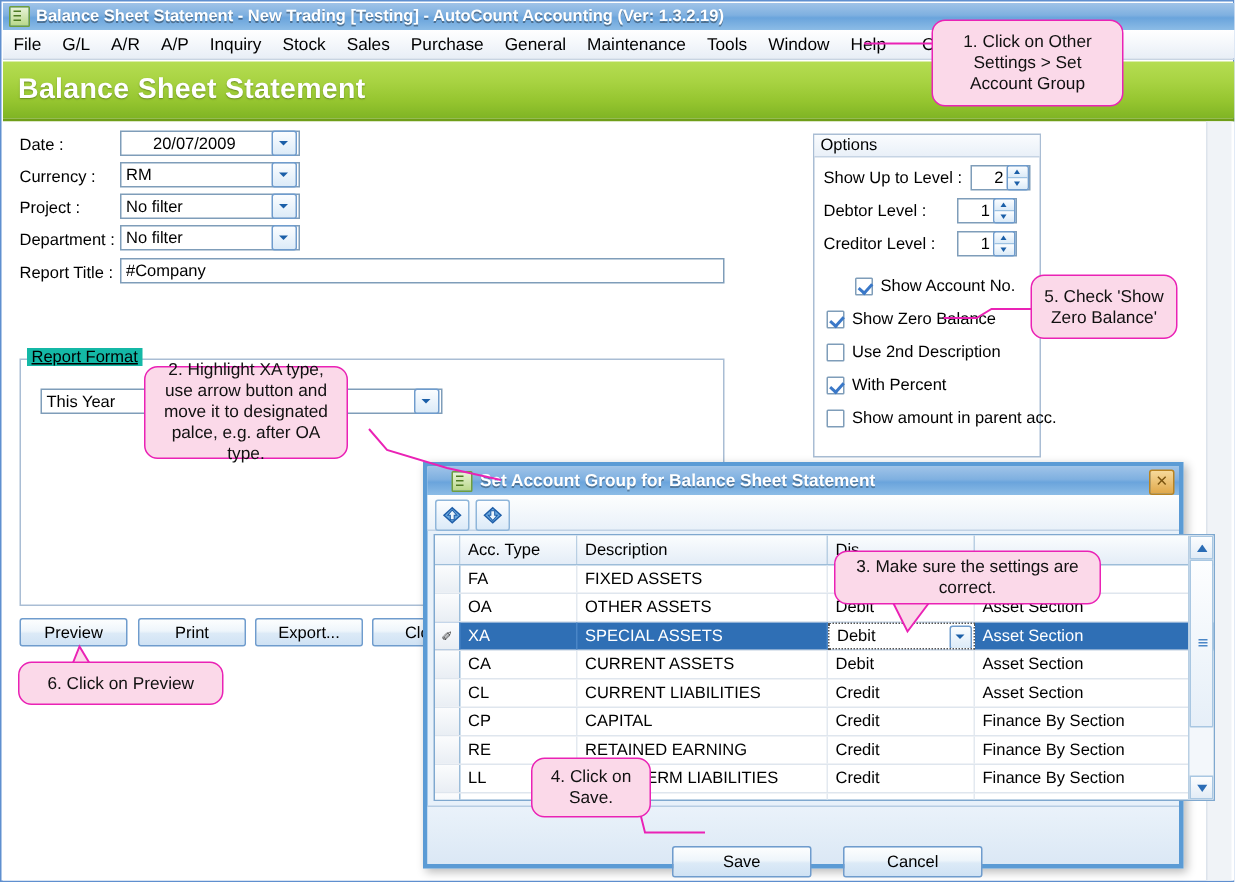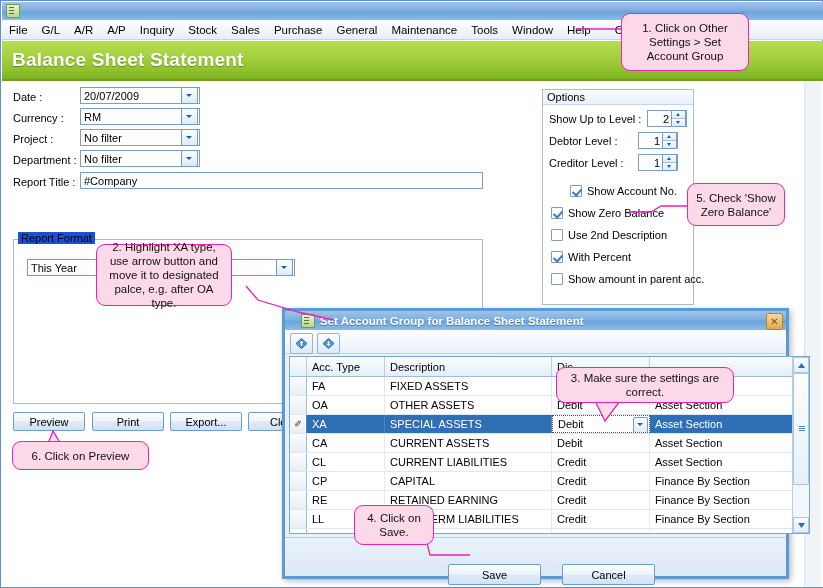--- a/index.html
+++ b/index.html
@@ -79,22 +79,22 @@
     position:absolute;height:17px;border:1px solid #7f9db9;background:#ffffff;
     box-sizing:border-box;display:flex;align-items:center;padding-left:3px;
     font-size:11px;color:#000;
   }
   
   #report-format-group{
     position:absolute;left:11px;top:158px;width:470px;height:165px;
     border:1px solid #a9bdd4;background:#ffffff;box-sizing:border-box;
   }
   #report-format-legend{
-    position:absolute;left:16px;top:151px;background:#1d4ed8;padding:0 3px;
-    font-size:11px;color:#000;
+    position:absolute;left:16px;top:151px;background:#14b8a6;padding:0 3px;
+    font-size:11px;color:#000;text-decoration:underline;
   }
   
   .btn{
     position:absolute;height:19px;box-sizing:border-box;
     border:1px solid #6f9ccd;border-radius:2px;
     background:linear-gradient(to bottom,#fdfefe 0%,#eef5fb 45%,#dceaf7 55%,#cfe2f4 100%);
     font-size:11px;color:#000;display:flex;align-items:center;justify-content:center;
     font-family:"Liberation Sans",sans-serif;cursor:default;
   }
   
@@ -276,20 +276,21 @@
   .leader{position:absolute;z-index:49;}
   .leader svg{display:block;overflow:visible;}
 </style>
 </head>
 <body>
 
 <div id="app-window">
 
   <div id="titlebar">
     <span class="tb-icon"></span>
+    <span class="tb-text">Balance Sheet Statement - New Trading  [Testing] - AutoCount Accounting (Ver: 1.3.2.19)</span>
   </div>
 
   <div id="menubar">
     <div class="menu-item">File</div>
     <div class="menu-item">G/L</div>
     <div class="menu-item">A/R</div>
     <div class="menu-item">A/P</div>
     <div class="menu-item">Inquiry</div>
     <div class="menu-item">Stock</div>
     <div class="menu-item">Sales</div>
@@ -308,21 +309,21 @@
   </div>
 
   <div id="form-body">
 
     <div class="fld-label" style="left:11px;top:10px;">Date :</div>
     <div class="fld-label" style="left:11px;top:31px;">Currency :</div>
     <div class="fld-label" style="left:11px;top:52px;">Project :</div>
     <div class="fld-label" style="left:11px;top:73px;">Department :</div>
     <div class="fld-label" style="left:11px;top:95px;">Report Title :</div>
 
-    <div class="combo" style="left:78px;top:6px;width:120px;">
+    <div class="combo" style="left:78px;top:6px;width:120px;padding-left:18px;">
       <span class="cval">20/07/2009</span>
       <span class="cbtn"></span>
     </div>
     <div class="combo" style="left:78px;top:27px;width:120px;">
       <span class="cval">RM</span>
       <span class="cbtn"></span>
     </div>
     <div class="combo" style="left:78px;top:48px;width:120px;">
       <span class="cval">No filter</span>
       <span class="cbtn"></span>

